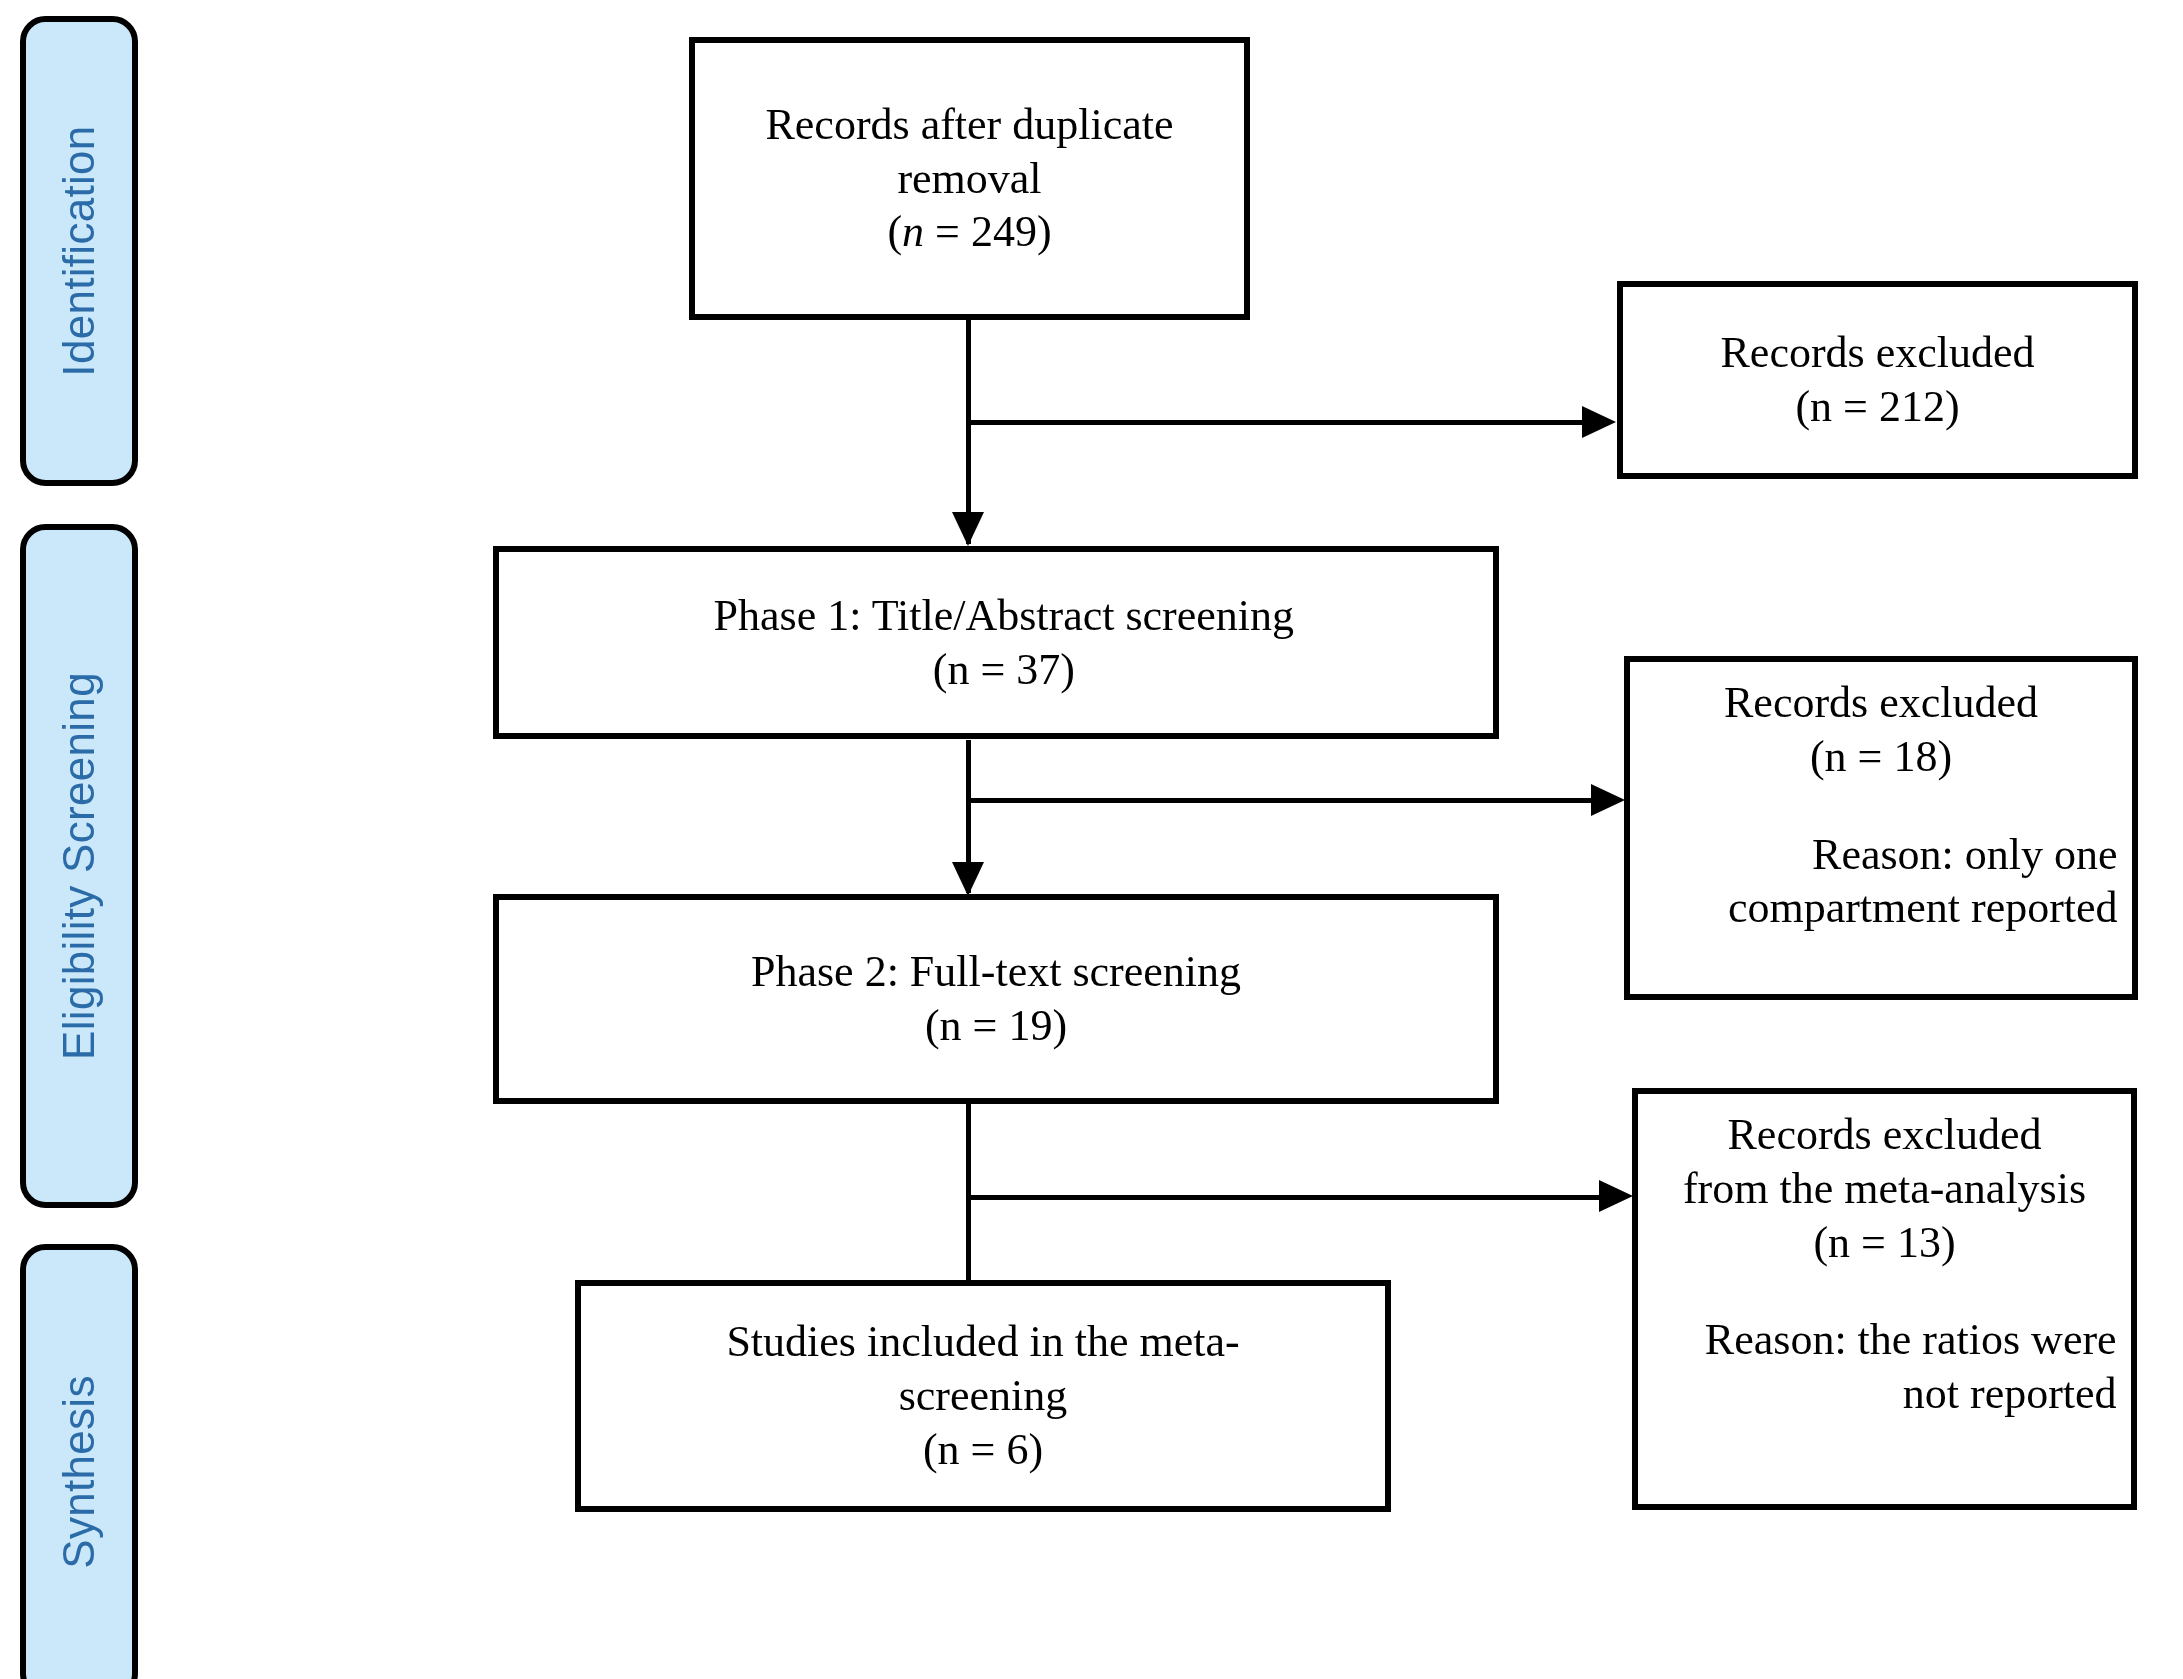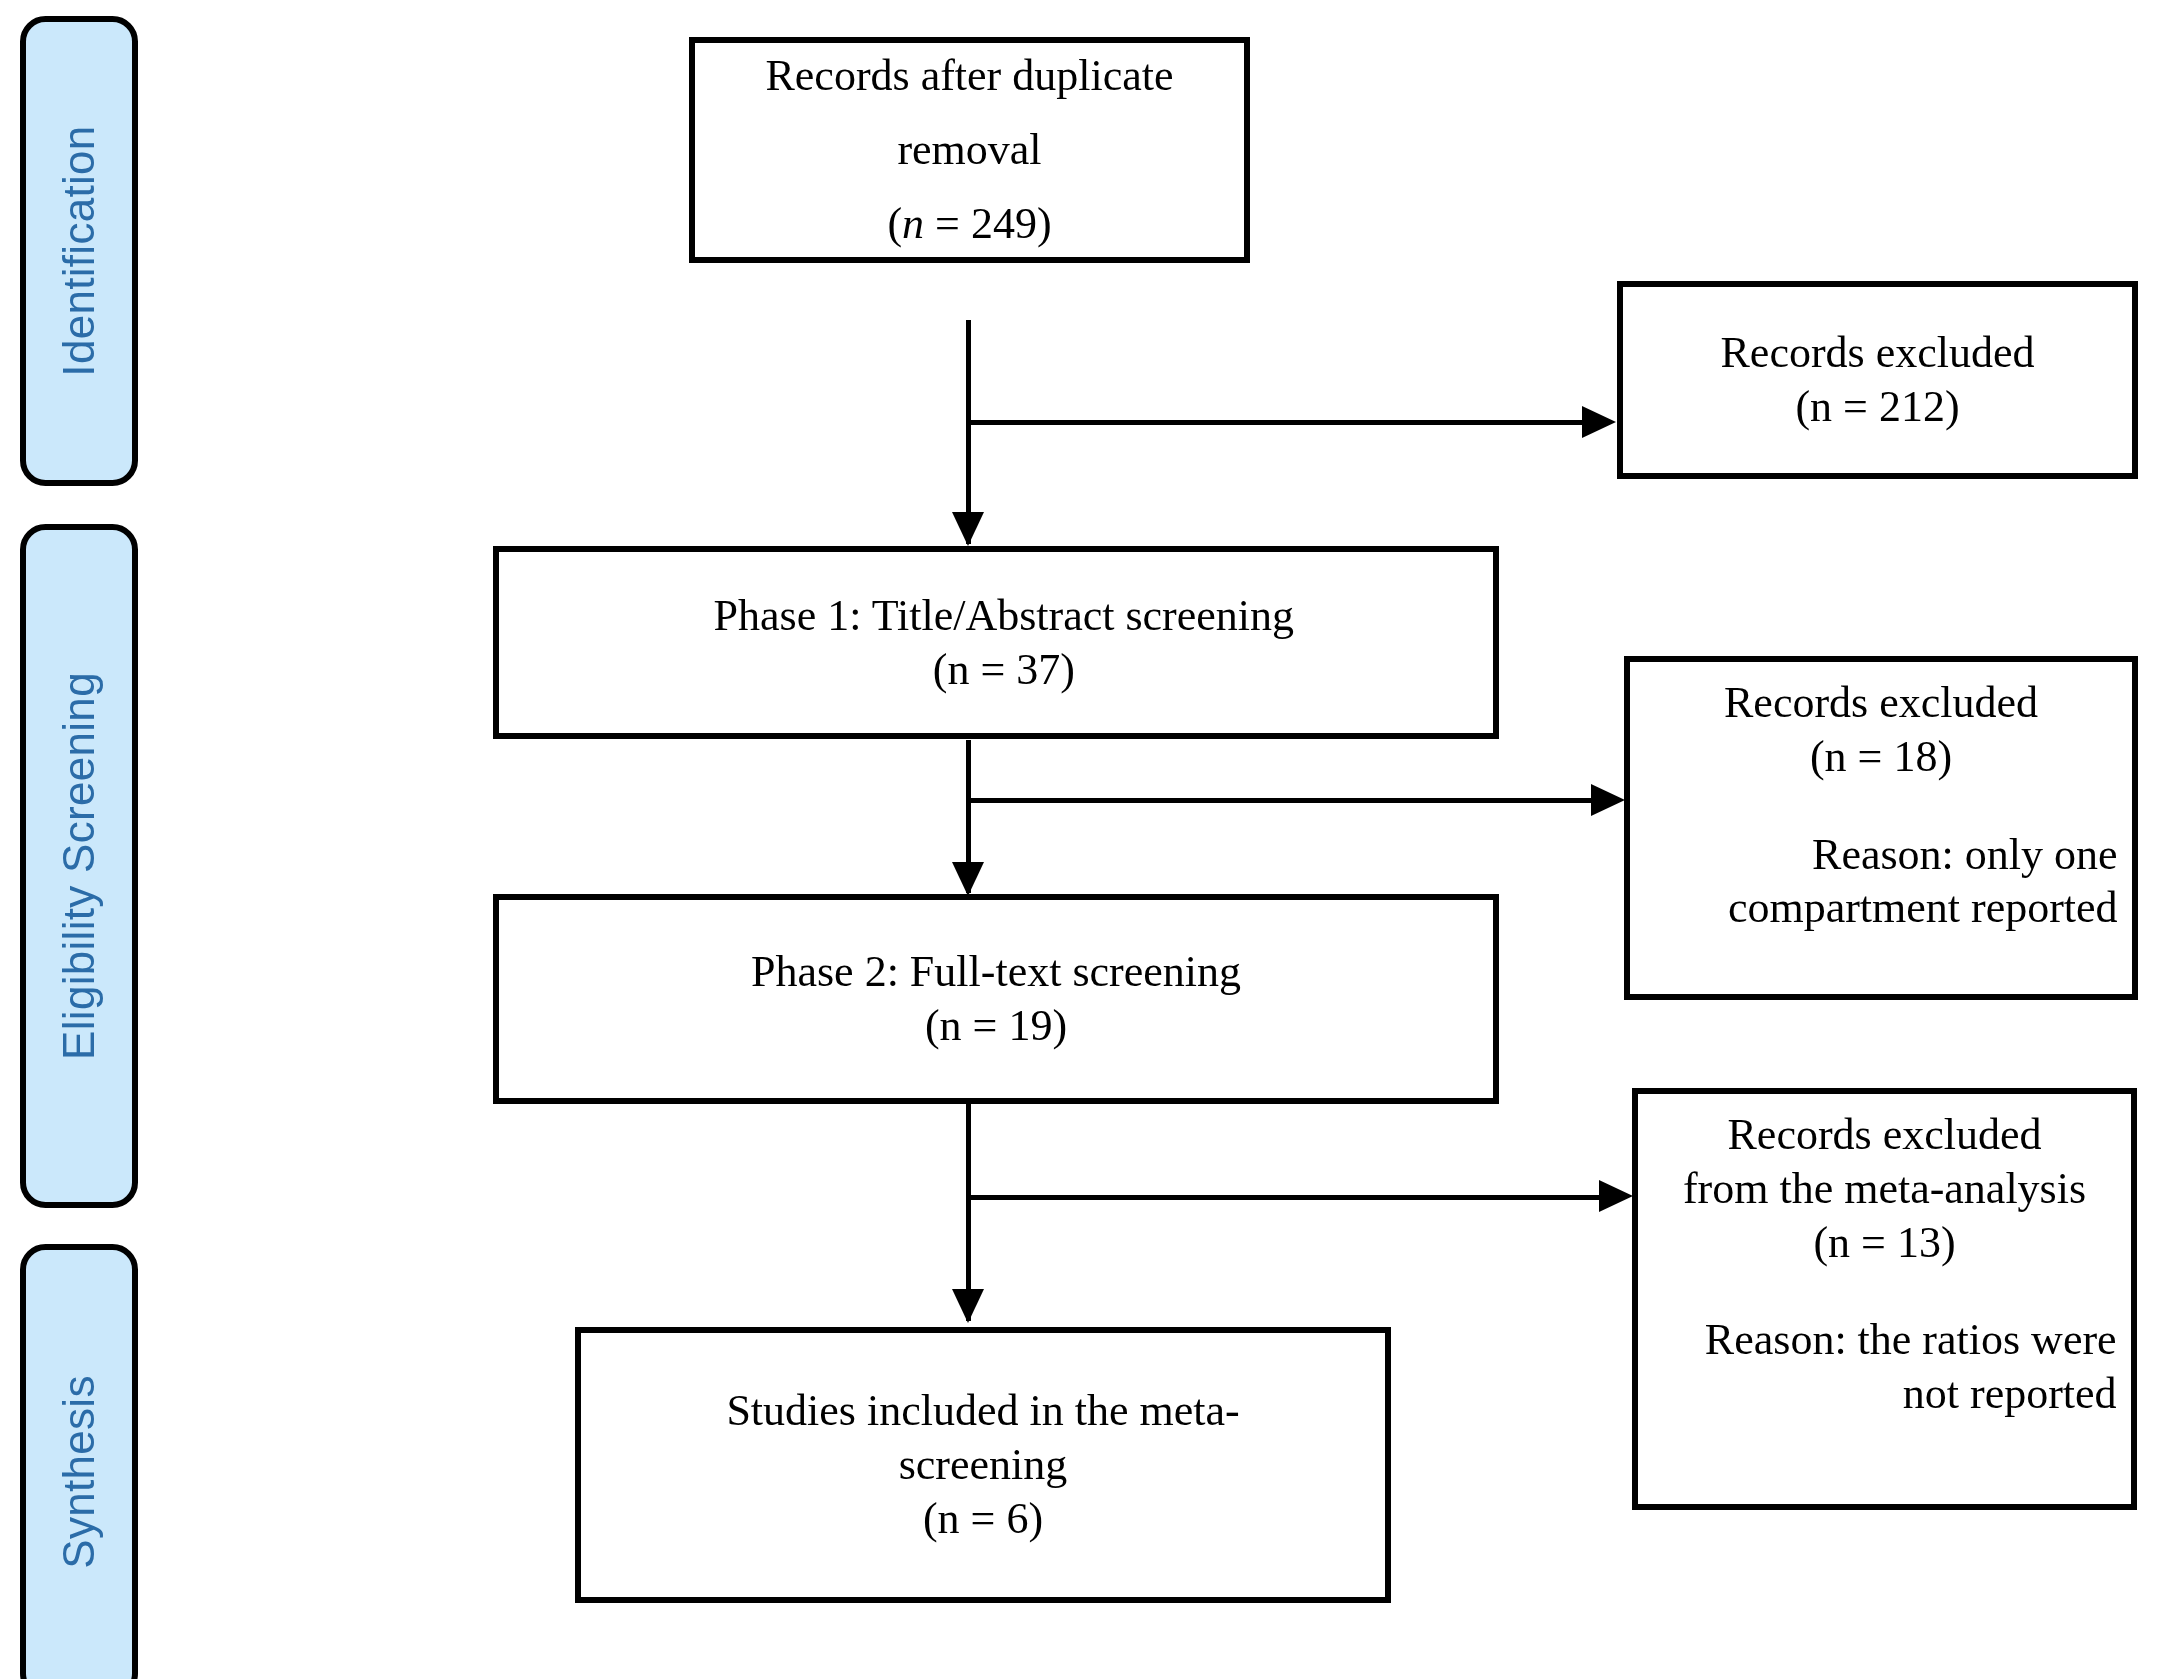--- a/index.html
+++ b/index.html
@@ -103,21 +103,21 @@
   </div>
 
   <div class="stage-label" style="left:20px; top:524px; width:118px; height:684px;">
     <span class="vtext">Eligibility Screening</span>
   </div>
 
   <div class="stage-label" style="left:20px; top:1244px; width:118px; height:455px;">
     <span class="vtext">Synthesis</span>
   </div>
 
-  <div class="flow-box" style="left:689px; top:37px; width:561px; height:226px;gap:20px;">
+  <div class="flow-box" style="left:689px; top:37px; width:561px; height:283px;">
     <span class="line">Records after duplicate</span>
     <span class="line">removal</span>
     <span class="line"><span>(</span><span class="ital">n</span><span> = 249)</span></span>
   </div>
 
   <div class="vline" style="left:966px; top:320px; height:224px;"></div>
   <div class="arrow-down" style="left:952px; top:512px;"></div>
 
   <div class="hline" style="left:968px; top:420px; width:616px;"></div>
   <div class="arrow-right" style="left:1582px; top:406px;"></div>
@@ -167,20 +167,20 @@
       <span class="line">from the meta-analysis</span>
       <span class="line">(n = 13)</span>
     </div>
     <div class="gap-md"></div>
     <div class="blk left">
       <span class="line">Reason: the ratios were</span>
       <span class="line">not reported</span>
     </div>
   </div>
 
-  <div class="flow-box" style="left:575px; top:1327px; width:816px; height:276px;">
+  <div class="flow-box" style="left:575px; top:1280px; width:816px; height:232px;">
     <span class="line">Studies included in the meta-</span>
     <span class="line">screening</span>
     <span class="line">(n = 6)</span>
   </div>
 
 </div>
 
 
 </body></html>

